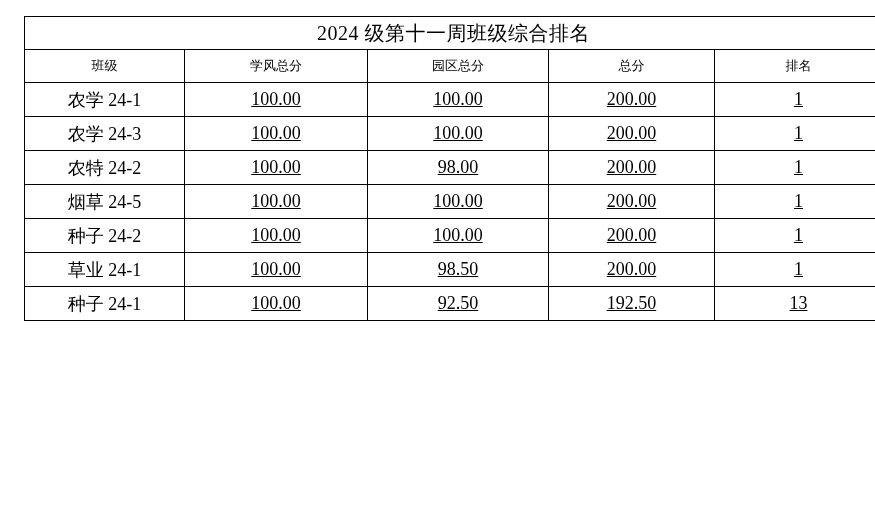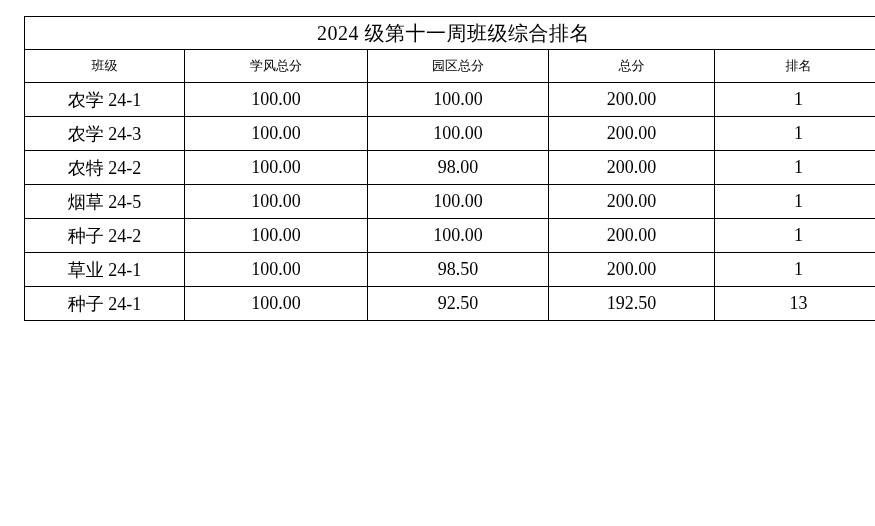--- a/index.html
+++ b/index.html
@@ -51,20 +51,21 @@
     height: 33px;
     font-size: 18px;
   }
   .col-class { width: 160px; }
   .col-park  { width: 183px; }
   .col-style { width: 181px; }
   .col-total { width: 166px; }
   .col-rank  { width: 168px; }
   .num {
     font-family: "Liberation Serif", "DejaVu Serif", serif;
+    text-decoration: underline;
   }
 </style>
 </head>
 <body>
 
 <div class="sheet">
   <table class="rank-table">
     <colgroup>
       <col class="col-class">
       <col class="col-park">

